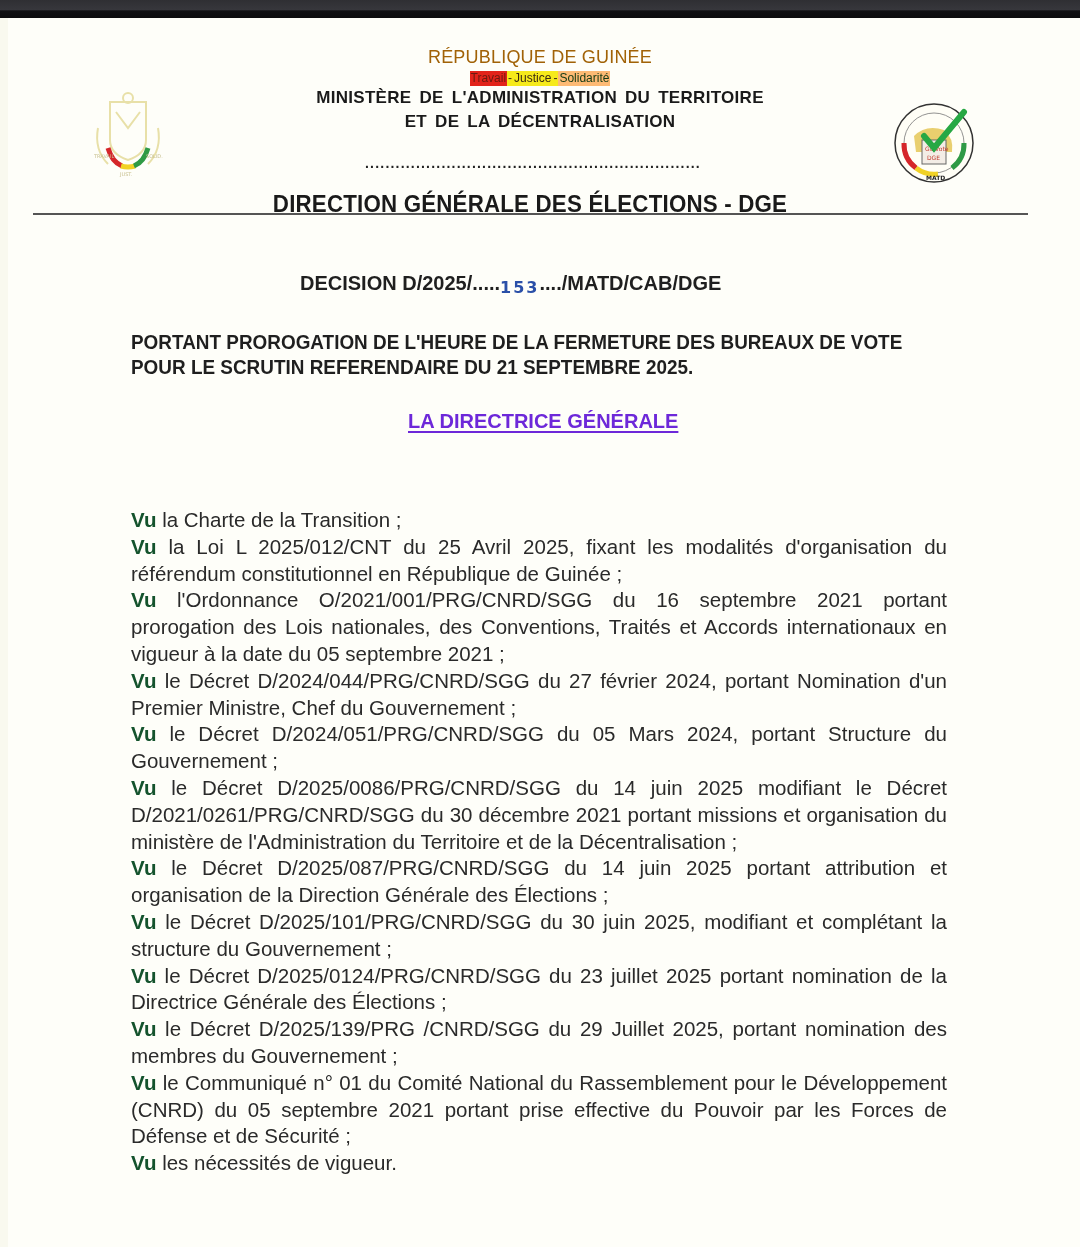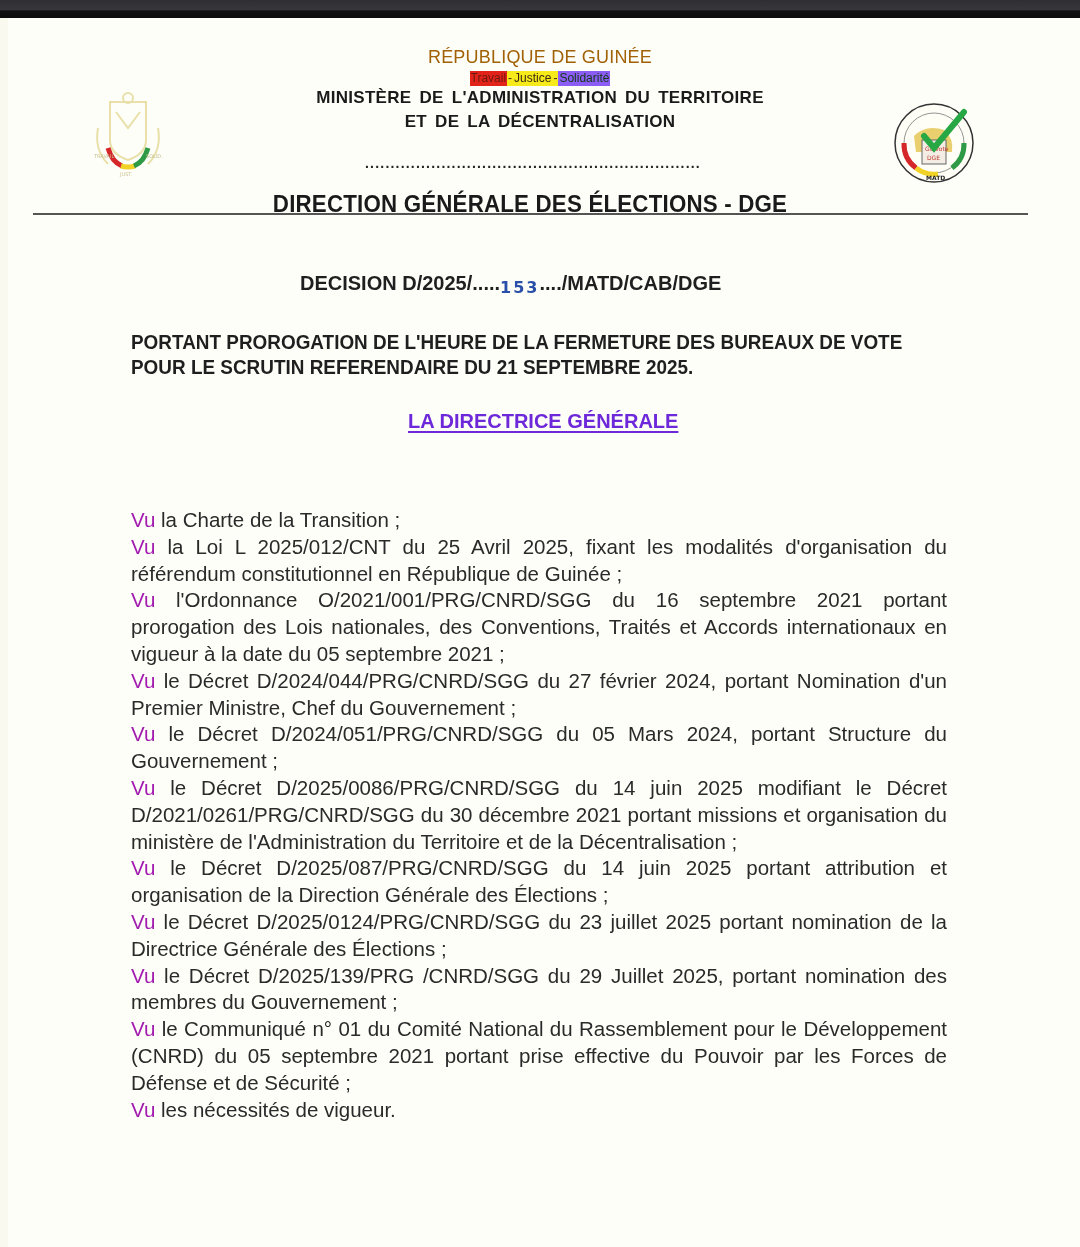--- a/index.html
+++ b/index.html
@@ -27,21 +27,21 @@
     }
     .republic {
       font-size: 18px; color: #a16207; letter-spacing: 0.2px; line-height: 22px;
     }
     .motto {
       display: inline-flex; font-size: 12px; line-height: 15px; margin-top: 1px;
     }
     .motto span { padding: 0 1px; color: #3a2a10; }
     .motto .m-red { background: #e2231a; color: #6b1a10; }
     .motto .m-yellow { background: #f6ea1b; }
-    .motto .m-green { background: #8b5cf6; color: #133a14; }
+    .motto .m-green { background: #fdba74; color: #133a14; }
     .ministry {
       font-weight: bold; font-size: 17px; line-height: 24px; color: #1a1a1a;
       letter-spacing: 0.3px; word-spacing: 3px;
     }
     .dots {
       position: absolute; left: 328px; top: 140px; width: 410px;
       text-align: center; font-weight: bold; font-size: 14px; letter-spacing: 1.2px; color: #222;
       overflow: hidden; white-space: nowrap; line-height: 10px;
     }
     .dge-title {
@@ -73,21 +73,21 @@
       font-weight: bold; font-size: 20px; color: #6d28d9; text-decoration: underline;
       text-underline-offset: 3px; white-space: nowrap;
     }
 
     .considerations {
       position: absolute; left: 131px; top: 489px; width: 816px;
       font-size: 20.5px; line-height: 26.8px; color: #2a2a2a;
       text-align: justify;
     }
     .vu-item { display: block; text-align: justify; text-align-last: left; }
-    .vu-item .vu { font-weight: normal; color: #a21caf; }
+    .vu-item .vu { font-weight: bold; color: #14532d; }
   </style>
 </head>
 <body>
 
 <div class="topbar"></div>
 
 <div class="page">
 
   <svg class="logo-left" viewBox="0 0 80 92">
     <g fill="none" stroke="#e8e0a8" stroke-width="2">
@@ -148,19 +148,20 @@
   <div class="signatory">LA DIRECTRICE GÉNÉRALE</div>
 
   <div class="considerations">
     <div class="vu-item"><span class="vu">Vu</span><span> la Charte de la Transition ;</span></div>
     <div class="vu-item"><span class="vu">Vu</span><span> la Loi L 2025/012/CNT du 25 Avril 2025, fixant les modalités d'organisation du référendum constitutionnel en République de Guinée ;</span></div>
     <div class="vu-item"><span class="vu">Vu</span><span> l'Ordonnance O/2021/001/PRG/CNRD/SGG du 16 septembre 2021 portant prorogation des Lois nationales, des Conventions, Traités et Accords internationaux en vigueur à la date du 05 septembre 2021 ;</span></div>
     <div class="vu-item"><span class="vu">Vu</span><span> le Décret D/2024/044/PRG/CNRD/SGG du 27 février 2024, portant Nomination d'un Premier Ministre, Chef du Gouvernement ;</span></div>
     <div class="vu-item"><span class="vu">Vu</span><span> le Décret D/2024/051/PRG/CNRD/SGG du 05 Mars 2024, portant Structure du Gouvernement ;</span></div>
     <div class="vu-item"><span class="vu">Vu</span><span> le Décret D/2025/0086/PRG/CNRD/SGG du 14 juin 2025 modifiant le Décret D/2021/0261/PRG/CNRD/SGG du 30 décembre 2021 portant missions et organisation du ministère de l'Administration du Territoire et de la Décentralisation ;</span></div>
     <div class="vu-item"><span class="vu">Vu</span><span>  le Décret D/2025/087/PRG/CNRD/SGG du 14 juin 2025 portant attribution et organisation de la Direction Générale des Élections ;</span></div>
+    <div class="vu-item"><span class="vu">Vu</span><span> le Décret D/2025/101/PRG/CNRD/SGG du 30 juin 2025, modifiant et complétant la structure du Gouvernement ;</span></div>
     <div class="vu-item"><span class="vu">Vu</span><span> le Décret D/2025/0124/PRG/CNRD/SGG du 23 juillet 2025 portant nomination de la Directrice Générale des Élections ;</span></div>
     <div class="vu-item"><span class="vu">Vu</span><span> le Décret D/2025/139/PRG /CNRD/SGG du 29 Juillet 2025, portant nomination des membres du Gouvernement ;</span></div>
     <div class="vu-item"><span class="vu">Vu</span><span> le Communiqué n° 01 du Comité National du Rassemblement pour le Développement (CNRD) du 05 septembre 2021 portant prise effective du Pouvoir par les Forces de Défense et de Sécurité ;</span></div>
     <div class="vu-item"><span class="vu">Vu</span><span> les nécessités de vigueur.</span></div>
   </div>
 
 </div>
 
 </body></html>

